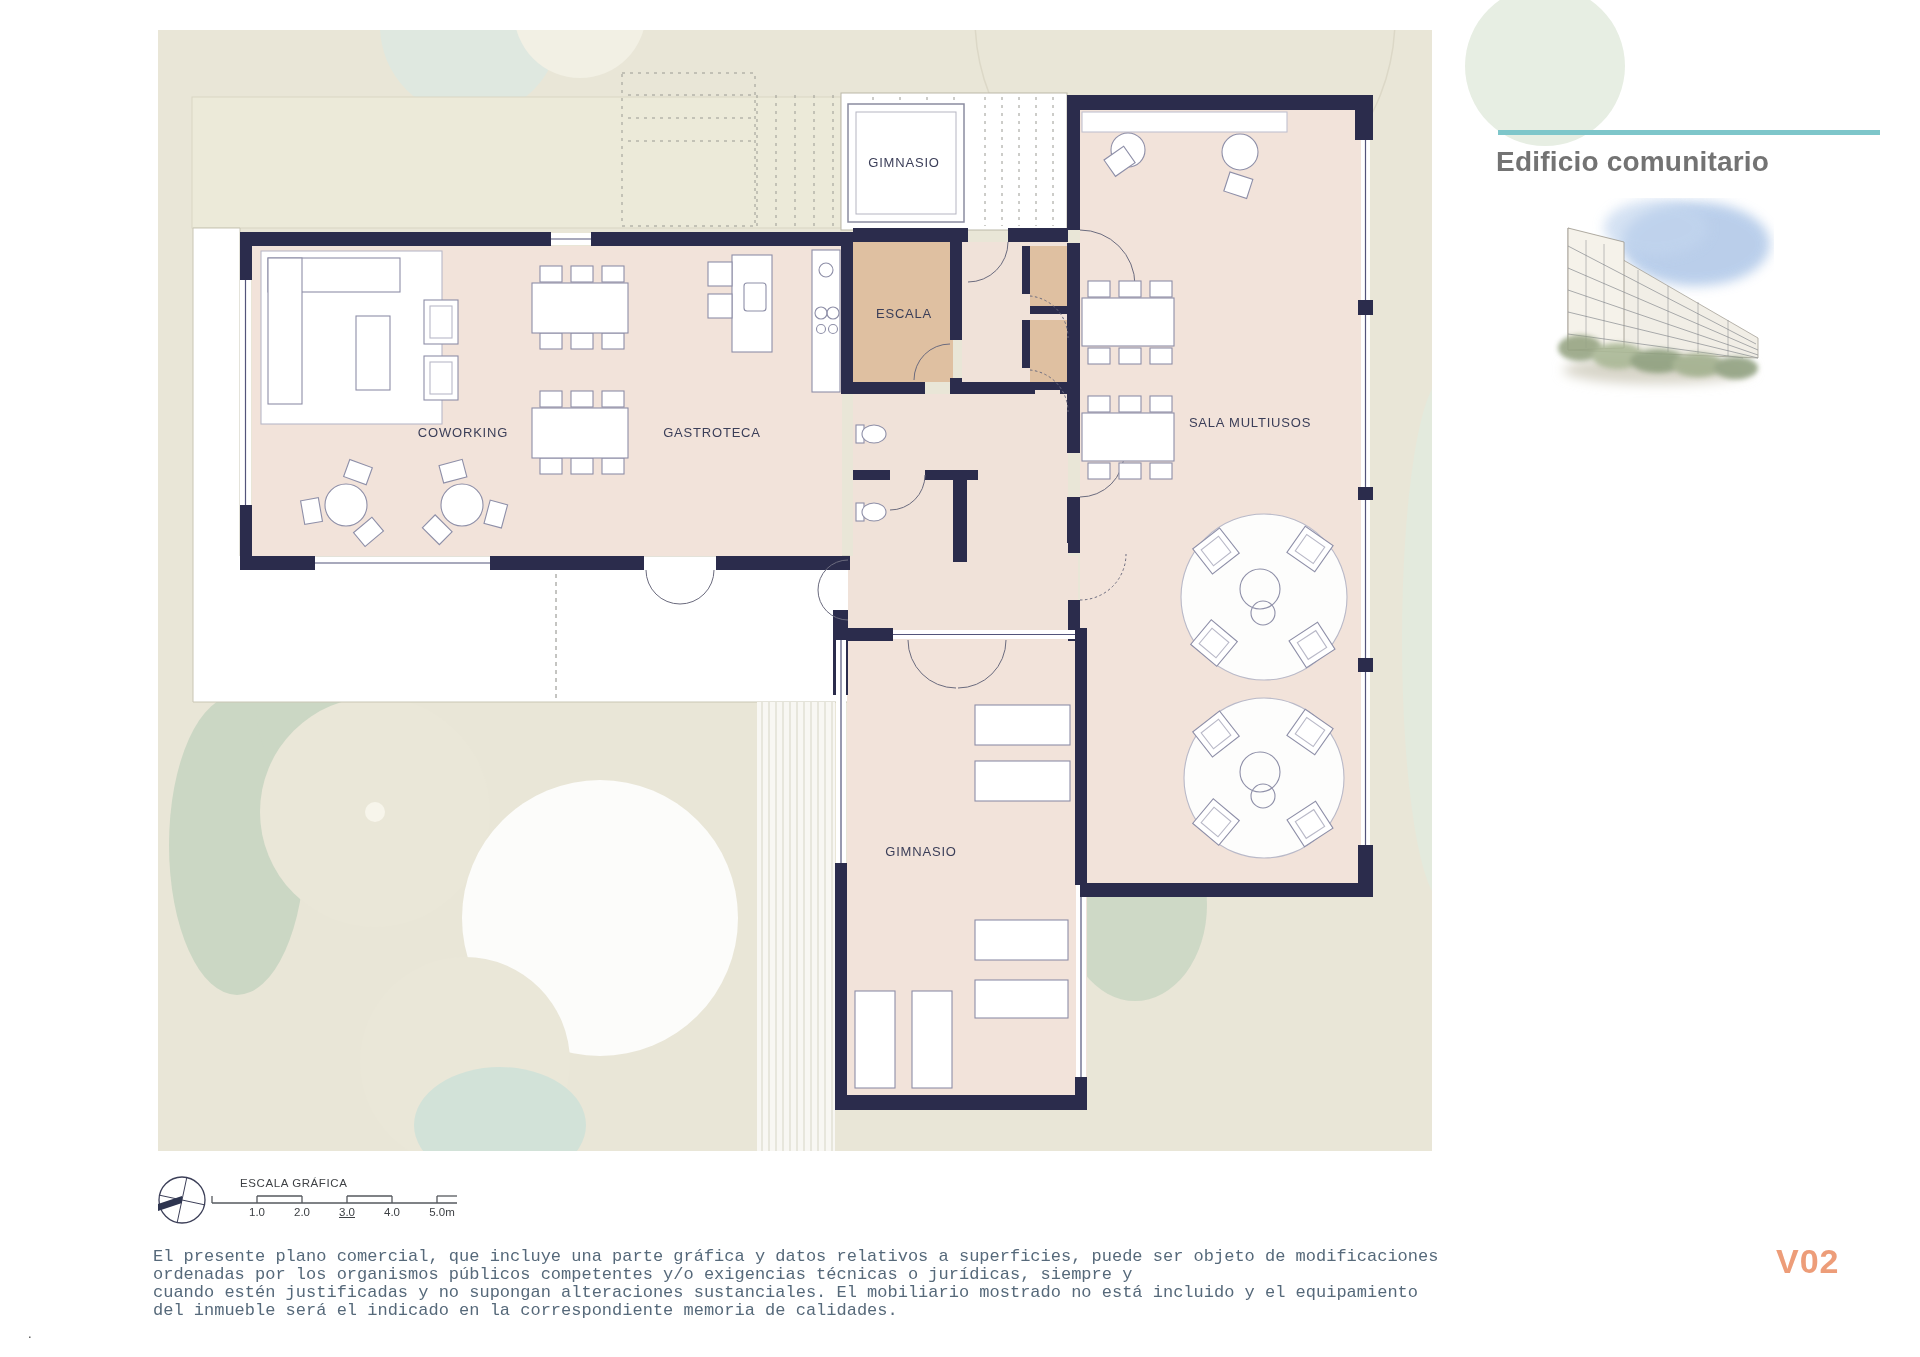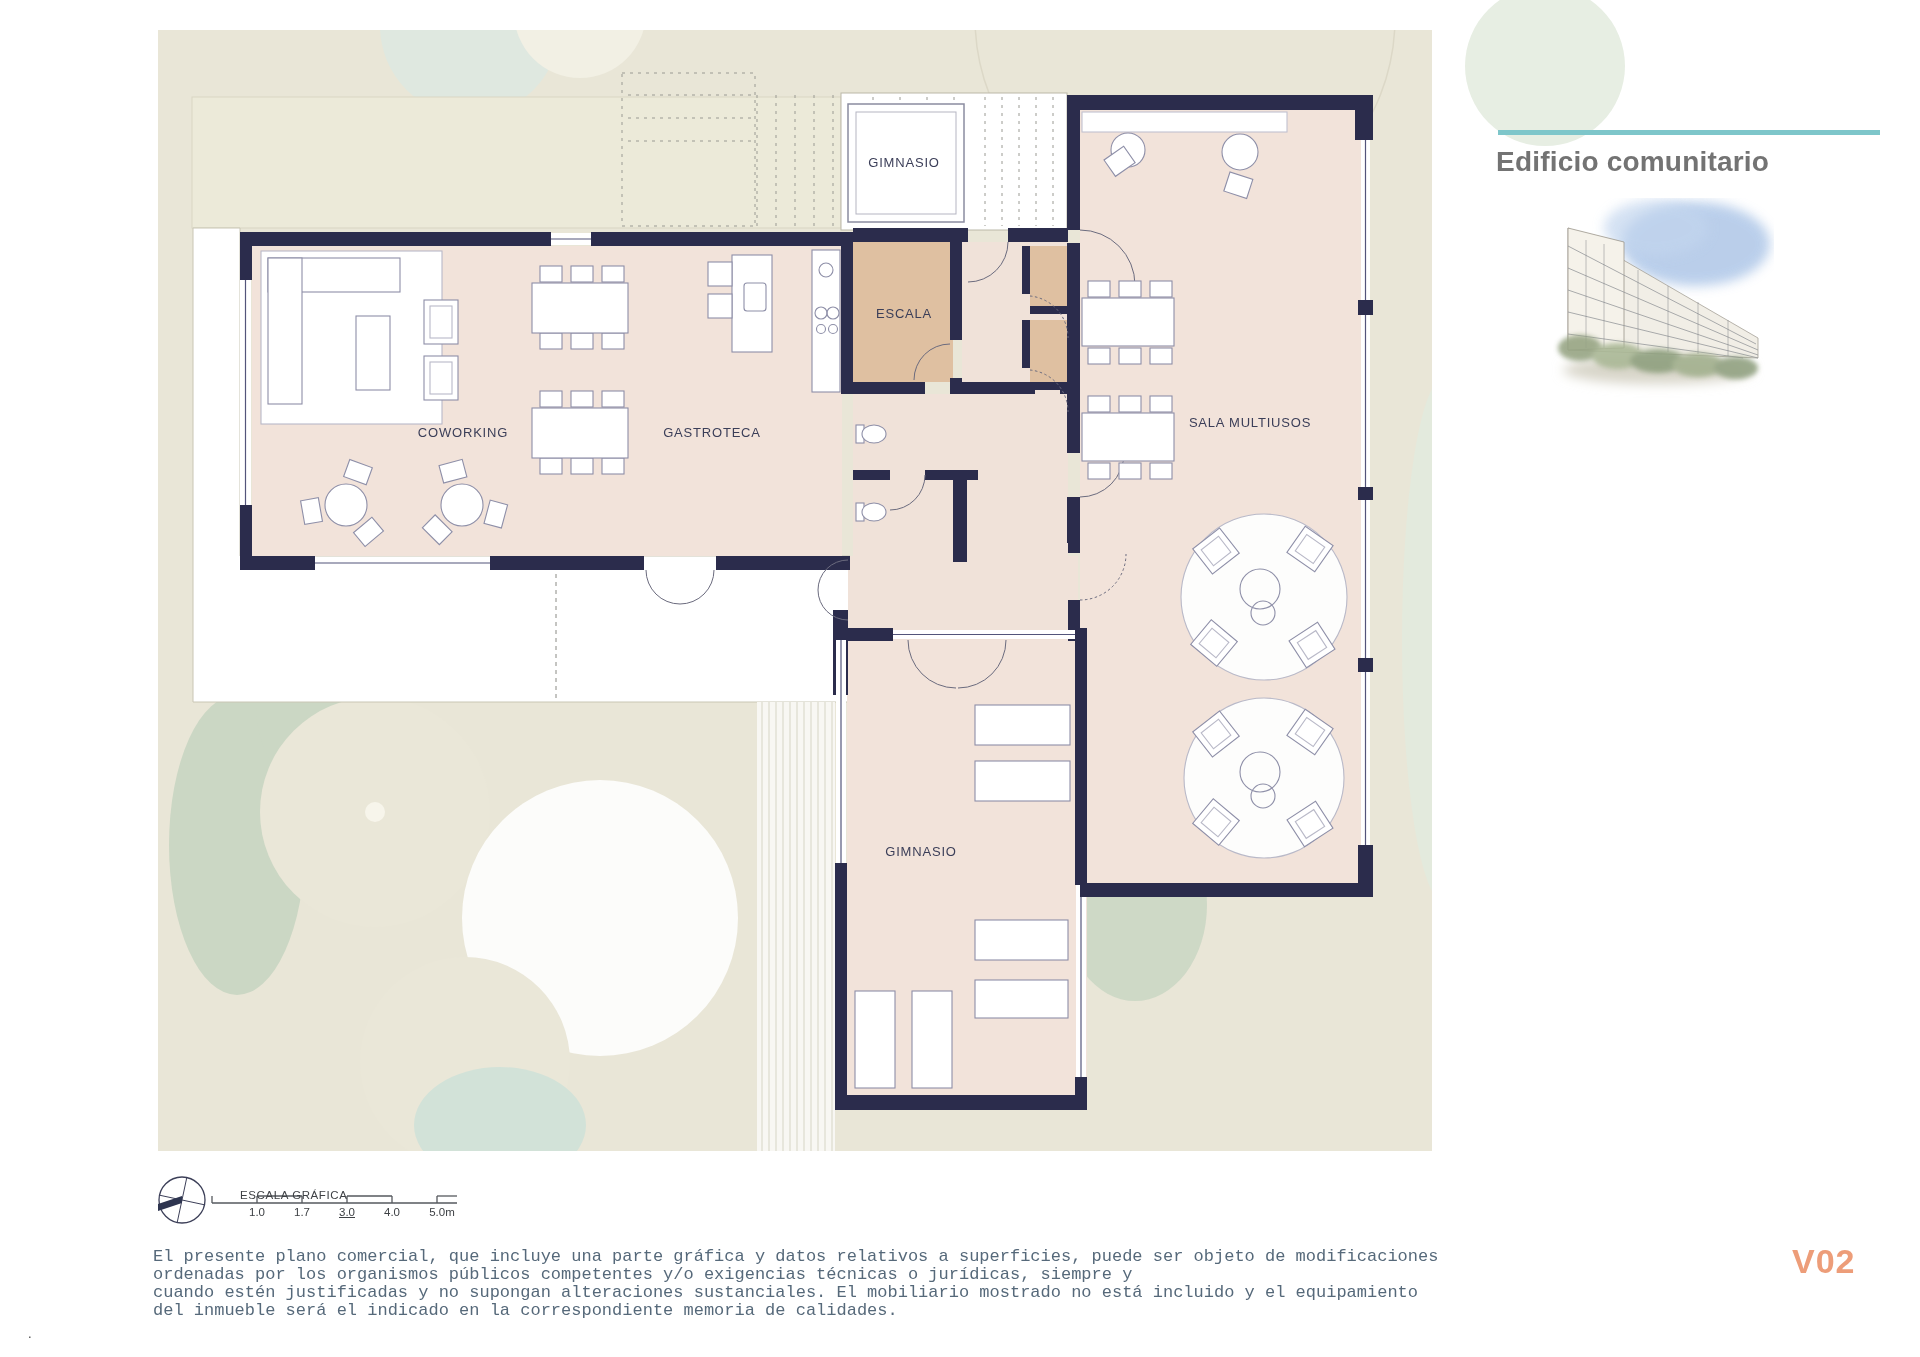--- a/index.html
+++ b/index.html
@@ -20,35 +20,34 @@
   .lbl-gimnasio{left:921px;top:851px;}
   .teal-rule{
     position:absolute;left:1498px;top:130px;width:382px;height:5px;background:#7ec6ca;
   }
   .panel-title{
     position:absolute;left:1496px;top:146px;font-size:28px;font-weight:bold;
     color:#737373;letter-spacing:.2px;
   }
   #illustration{position:absolute;left:1538px;top:198px;}
   .escala-title{
-    position:absolute;left:240px;top:1177px;font-size:11.5px;color:#3e4145;letter-spacing:.6px;margin-top:12px;
+    position:absolute;left:240px;top:1177px;font-size:11.5px;color:#3e4145;letter-spacing:.6px;
   }
   .scale-tick{
     position:absolute;top:1206px;transform:translateX(-50%);
     font-size:11.5px;color:#3e4145;
   }
   .tick-0{left:257px;}.tick-1{left:302px;}.tick-2{left:347px;text-decoration:underline;}.tick-3{left:392px;}.tick-4{left:442px;}
   .disclaimer{
     position:absolute;left:153px;top:1248px;width:1290px;
     font-size:17px;line-height:18px;color:#56697a;font-family:Liberation Mono, monospace;
   }
   .version{
     position:absolute;left:1776px;top:1242px;font-size:34px;font-weight:bold;color:#ed9d79;
     letter-spacing:1px;
-    margin-left:16px;
   }
   .corner-mark{position:absolute;left:28px;top:1326px;font-size:13px;color:#444;}
 </style>
 </head>
 <body>
 
 <svg id="plan-svg" width="1920" height="1357" viewBox="0 0 1920 1357">
   <defs>
     <clipPath id="planClip">
         <rect x="158" y="30" width="1274" height="1121"></rect>
@@ -474,21 +473,21 @@
     <ellipse cx="42" cy="150" rx="22" ry="13" fill="#97a584"></ellipse>
     <ellipse cx="80" cy="158" rx="26" ry="13" fill="#aab896"></ellipse>
     <ellipse cx="120" cy="163" rx="28" ry="12" fill="#8fa07f"></ellipse>
     <ellipse cx="160" cy="167" rx="26" ry="12" fill="#a3b18f"></ellipse>
     <ellipse cx="198" cy="170" rx="22" ry="11" fill="#93a383"></ellipse>
   </g>
 </svg>
 
 <div class="escala-title">ESCALA GRÁFICA</div>
 <div class="scale-tick tick-0">1.0</div>
-<div class="scale-tick tick-1">1.7</div>
+<div class="scale-tick tick-1">2.0</div>
 <div class="scale-tick tick-2">3.0</div>
 <div class="scale-tick tick-3">4.0</div>
 <div class="scale-tick tick-4">5.0m</div>
 
 <div class="disclaimer">
   <div>El presente plano comercial, que incluye una parte gráfica y datos relativos a superficies, puede ser objeto de modificaciones ordenadas por los organismos públicos competentes y/o exigencias técnicas o jurídicas, siempre y</div>
   <div>cuando estén justificadas y no supongan alteraciones sustanciales. El mobiliario mostrado no está incluido y el equipamiento del inmueble será el indicado en la correspondiente memoria de calidades.</div>
 </div>
 <div class="version">V02</div>
 <div class="corner-mark">.</div>

